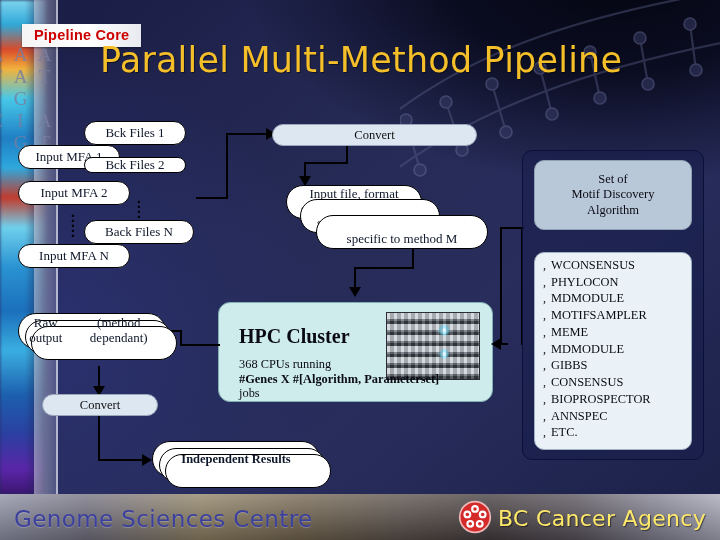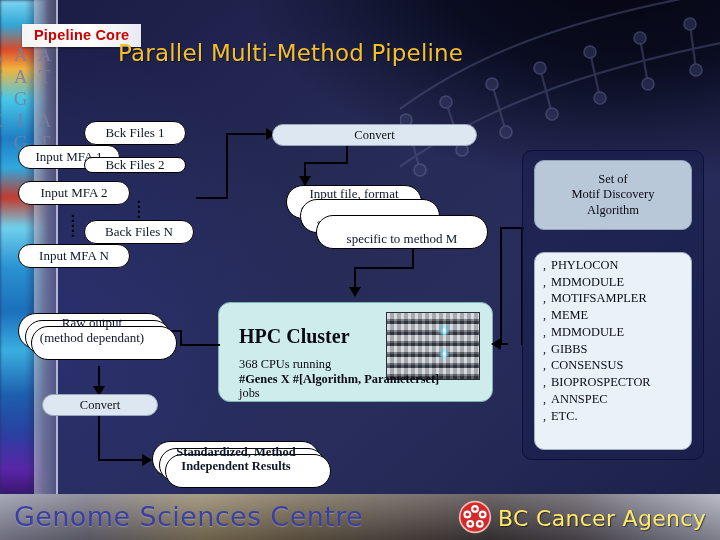--- a/index.html
+++ b/index.html
@@ -50,23 +50,22 @@
   .banner{
     position:absolute;left:22px;top:24px;
     background:linear-gradient(to right,#f4f4f4 0%,#ffffff 55%,#e9eaf0 100%);
     color:#cc0000;font-family:"Liberation Sans",sans-serif;font-weight:bold;
     font-size:14.5px;padding:3px 12px 4px 12px;letter-spacing:.2px;
     box-shadow:0 1px 2px rgba(0,0,0,.4);
   }
   .title{
     position:absolute;left:100px;top:40px;width:600px;
     color:#f5bf2a;font-family:"DejaVu Sans",sans-serif;font-weight:500;
-    font-size:23px;letter-spacing:.2px;white-space:nowrap;
+    font-size:35px;letter-spacing:.2px;white-space:nowrap;
     text-shadow:1px 1px 0 rgba(0,0,0,.45);
-    margin-left:18px;
   }
 
   
   .node{position:absolute;box-sizing:border-box;}
 
   
   .wbox{
     background:#ffffff;border:1.6px solid #000;border-radius:40px;
     color:#0f172a;display:flex;align-items:center;justify-content:center;
     text-align:center;line-height:1.12;font-size:13px;
@@ -145,21 +144,21 @@
         rgba(95,85,75,.95) 55%, rgba(70,62,62,.95) 68%,
         rgba(92,86,92,.95) 80%, rgba(140,140,155,.95) 92%, rgba(175,176,190,.95) 100%);
     filter:blur(.2px);
   }
   .footer:before{
     content:"";position:absolute;left:0;top:0;width:720px;height:46px;
     background:linear-gradient(to bottom,rgba(255,255,255,.22),rgba(0,0,0,.25));
   }
   .gsc{
     position:absolute;left:14px;bottom:8px;
-    color:#3b3f9e;font-family:"DejaVu Sans",sans-serif;font-weight:500;font-size:27px;
+    color:#3b3f9e;font-family:"DejaVu Sans",sans-serif;font-weight:500;font-size:23px;
     letter-spacing:.4px;text-shadow:0 1px 1px rgba(255,255,255,.25);
   }
   .bcca{
     position:absolute;right:14px;bottom:9px;
     color:#ffe96b;font-family:"DejaVu Sans",sans-serif;font-weight:500;font-size:22px;
     letter-spacing:.3px;text-shadow:1px 1px 1px rgba(0,0,0,.5);
   }
   .bclogo{position:absolute;right:228px;bottom:6px;width:34px;height:34px;}
 </style>
 </head>
@@ -259,48 +258,48 @@
   <div class="ln" style="left:500px;top:227px;width:24px;height:2.4px;"></div>
   <div class="ln" style="left:500px;top:227px;width:2.4px;height:118px;"></div>
   <div class="ln" style="left:500px;top:343px;width:8px;height:2.4px;"></div>
   <div class="ah al" style="left:491px;top:338px;"></div>
 
   <div class="ln" style="left:180px;top:344px;width:40px;height:2.4px;"></div>
   <div class="ln" style="left:180px;top:330px;width:2.4px;height:16px;"></div>
   <div class="ln" style="left:166px;top:330px;width:16px;height:2.4px;"></div>
   <div class="ah al" style="left:157px;top:325px;"></div>
 
-  <div class="node wbox stack" style="left:18px;top:313px;width:148px;height:36px;flex-direction:column;z-index:2;">
+  <div class="node wbox stack" style="left:18px;top:313px;width:148px;height:36px;flex-direction:row;z-index:2;">
     <span>Raw output</span>
     <span>(method dependant)</span>
   </div>
 
   <div class="ln" style="left:98px;top:366px;width:2.4px;height:22px;"></div>
   <div class="ah ad" style="left:93px;top:386px;"></div>
 
   <div class="node lbox" style="left:42px;top:394px;width:116px;height:22px;">Convert</div>
 
   <div class="ln" style="left:98px;top:416px;width:2.4px;height:45px;"></div>
   <div class="ln" style="left:98px;top:459px;width:46px;height:2.4px;"></div>
   <div class="ah ar" style="left:142px;top:454px;"></div>
 
   <div class="node wbox stack" style="left:152px;top:441px;width:168px;height:36px;flex-direction:column;font-weight:bold;font-size:12.5px;z-index:2;">
-    <span>Standardized, Method</span>
     <span>Independent Results</span>
   </div>
 
   <div class="node panel" style="left:522px;top:150px;width:182px;height:310px;"></div>
 
   <div class="node algbox" style="left:534px;top:160px;width:158px;height:70px;flex-direction:column;">
     <span>Set of</span>
     <span>Motif Discovery</span>
     <span>Algorithm</span>
   </div>
 
   <div class="node listbox" id="alglist" style="left:534px;top:252px;width:158px;height:198px;">
+      <div><span class="bul">,</span><span>WCONSENSUS</span></div>
       <div><span class="bul">,</span><span>PHYLOCON</span></div>
       <div><span class="bul">,</span><span>MDMODULE</span></div>
       <div><span class="bul">,</span><span>MOTIFSAMPLER</span></div>
       <div><span class="bul">,</span><span>MEME</span></div>
       <div><span class="bul">,</span><span>MDMODULE</span></div>
       <div><span class="bul">,</span><span>GIBBS</span></div>
       <div><span class="bul">,</span><span>CONSENSUS</span></div>
       <div><span class="bul">,</span><span>BIOPROSPECTOR</span></div>
       <div><span class="bul">,</span><span>ANNSPEC</span></div>
       <div><span class="bul">,</span><span>ETC.</span></div>

